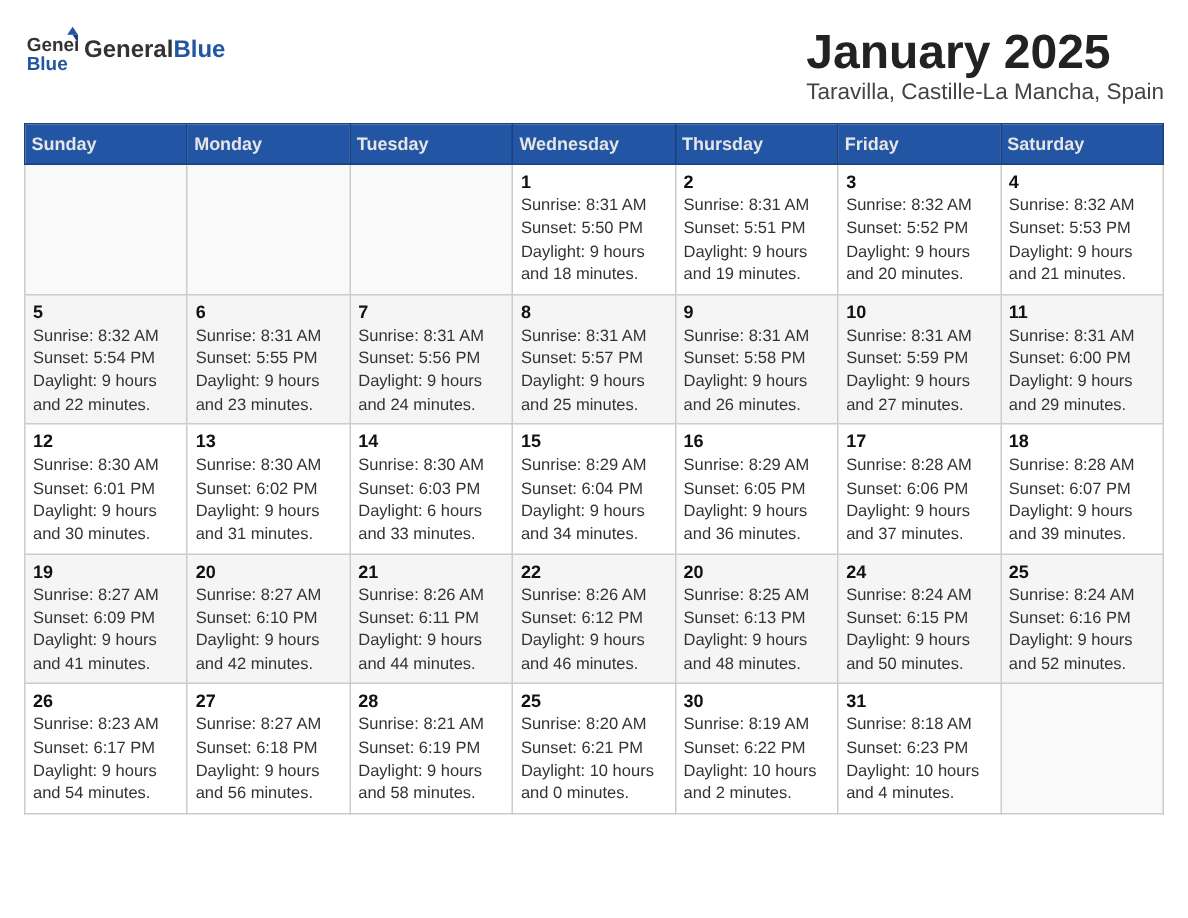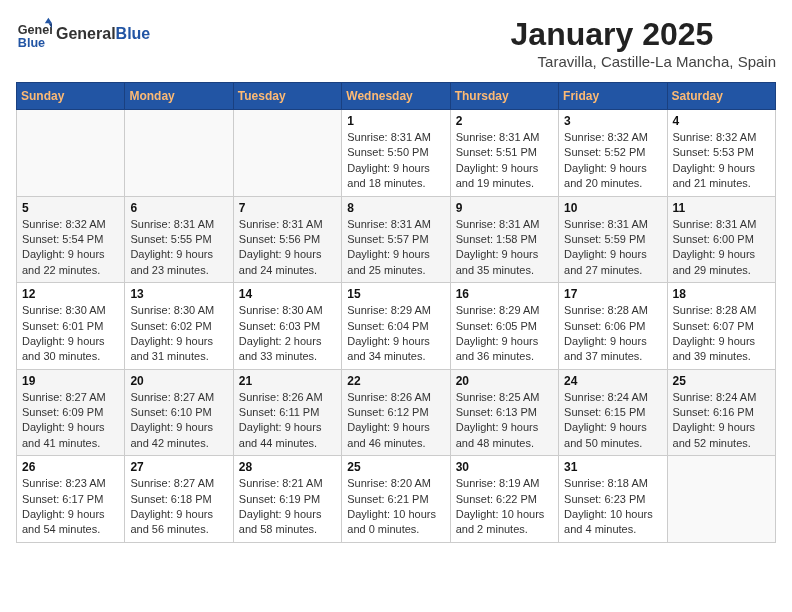--- a/index.html
+++ b/index.html
@@ -31,30 +31,29 @@
       text-align: left;
     }
     .month-title {
       font-size: 32px;
       font-weight: bold;
       color: #222;
     }
     .location-title {
       font-size: 15px;
       color: #444;
-      margin-left: 27px;
     }
     .calendar {
       width: 100%;
       border-collapse: collapse;
       font-size: 11px;
     }
     .calendar th {
       background: #2255a4;
-      color: #fdba74;
+      color: #e5e5e5;
       padding: 6px 4px;
       text-align: left;
       font-size: 12px;
       font-weight: bold;
       border: 1px solid #1a4080;
     }
     .calendar td {
       border: 1px solid #ccc;
       vertical-align: top;
       padding: 4px 5px;
@@ -184,22 +183,22 @@
           <div class="day-info">
             <div>Sunrise: 8:31 AM</div>
             <div>Sunset: 5:57 PM</div>
             <div>Daylight: 9 hours and 25 minutes.</div>
           </div>
         </td>
         <td>
           <div class="day-number">9</div>
           <div class="day-info">
             <div>Sunrise: 8:31 AM</div>
-            <div>Sunset: 1:58 PM</div>
-            <div>Daylight: 9 hours and 35 minutes.</div>
+            <div>Sunset: 5:58 PM</div>
+            <div>Daylight: 9 hours and 26 minutes.</div>
           </div>
         </td>
         <td>
           <div class="day-number">10</div>
           <div class="day-info">
             <div>Sunrise: 8:31 AM</div>
             <div>Sunset: 5:59 PM</div>
             <div>Daylight: 9 hours and 27 minutes.</div>
           </div>
         </td>
@@ -227,21 +226,21 @@
             <div>Sunrise: 8:30 AM</div>
             <div>Sunset: 6:02 PM</div>
             <div>Daylight: 9 hours and 31 minutes.</div>
           </div>
         </td>
         <td>
           <div class="day-number">14</div>
           <div class="day-info">
             <div>Sunrise: 8:30 AM</div>
             <div>Sunset: 6:03 PM</div>
-            <div>Daylight: 2 hours and 33 minutes.</div>
+            <div>Daylight: 6 hours and 33 minutes.</div>
           </div>
         </td>
         <td>
           <div class="day-number">15</div>
           <div class="day-info">
             <div>Sunrise: 8:29 AM</div>
             <div>Sunset: 6:04 PM</div>
             <div>Daylight: 9 hours and 34 minutes.</div>
           </div>
         </td>

